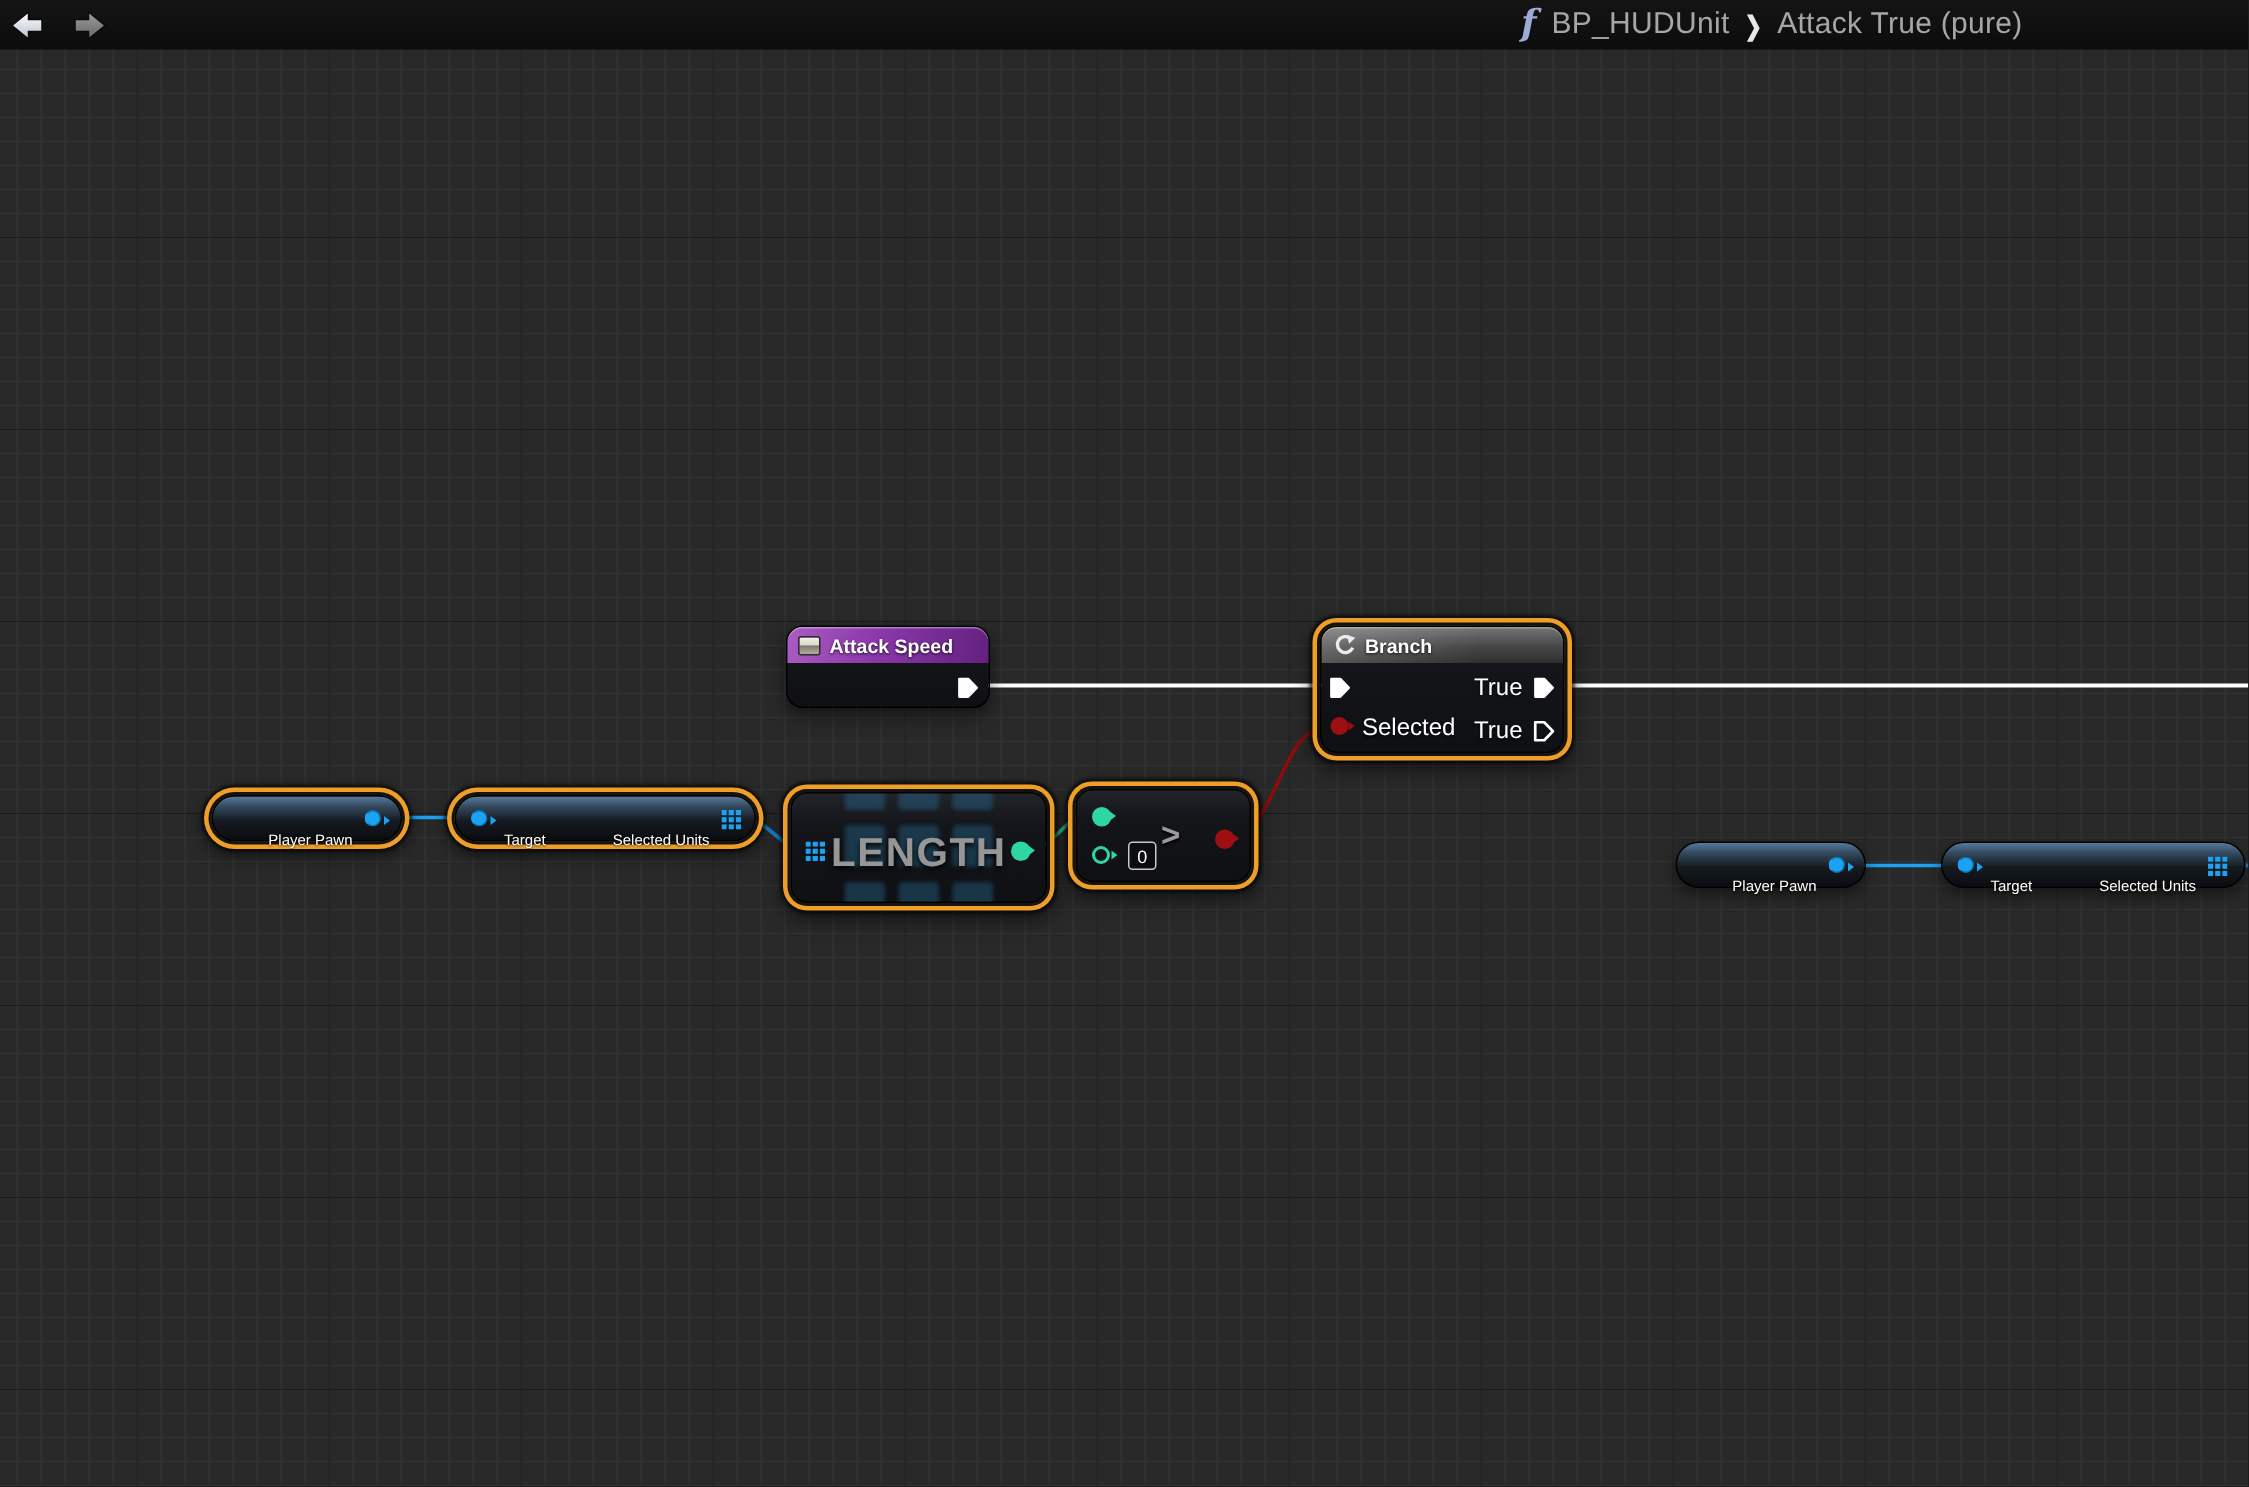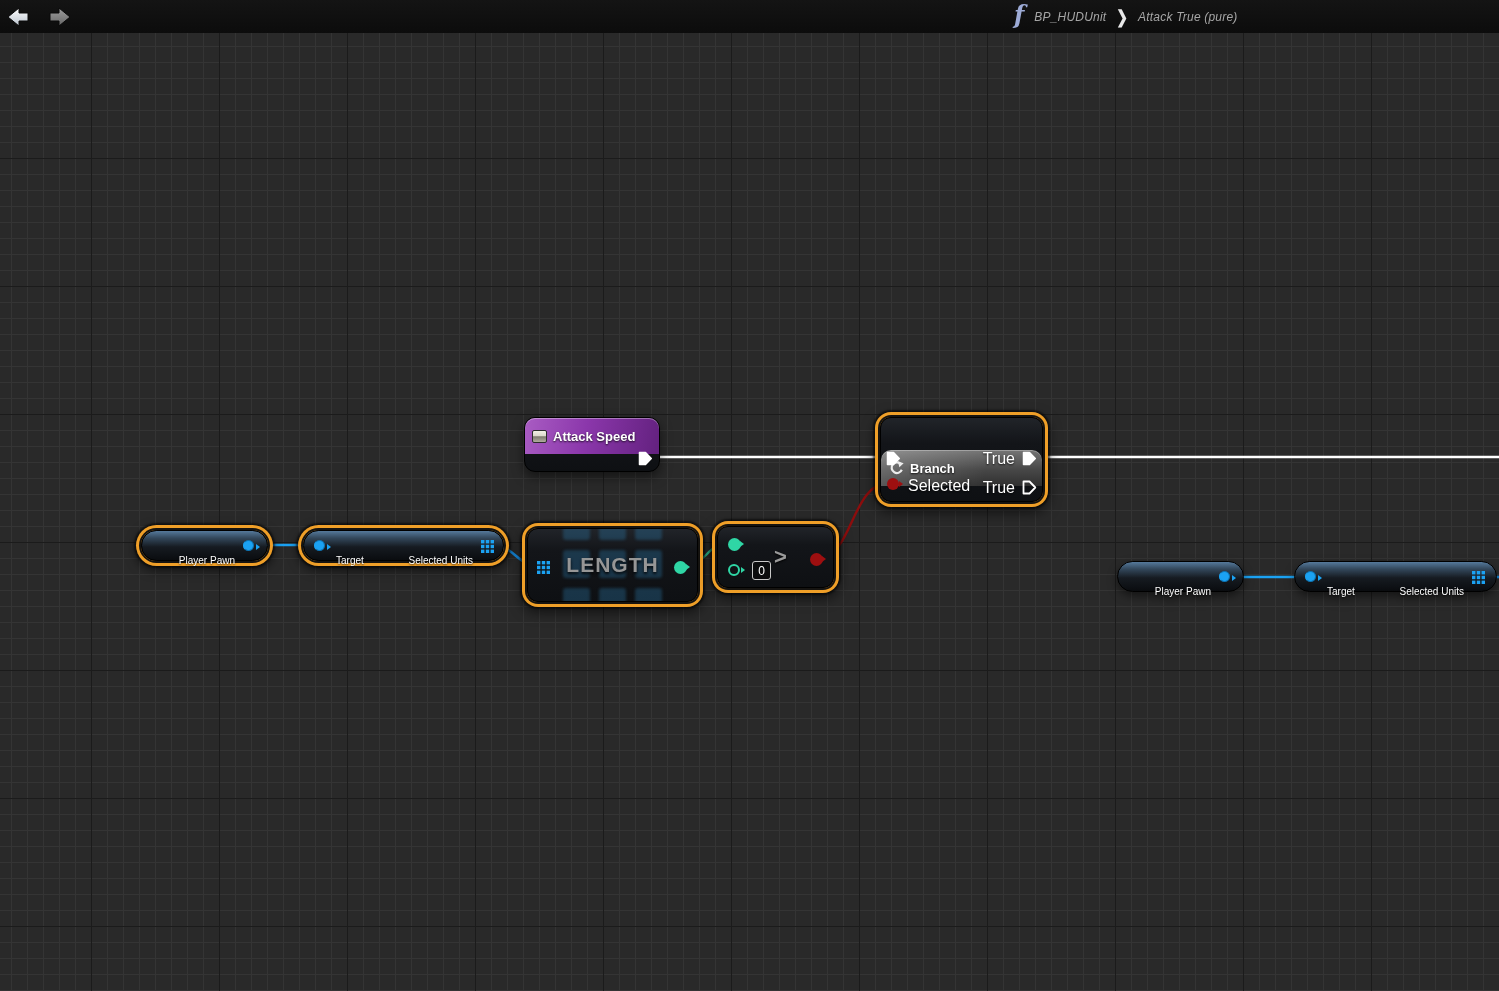--- a/index.html
+++ b/index.html
@@ -11,21 +11,21 @@
   
   #toolbar { position:absolute; left:0; top:0; width:1499px; height:33px;
              background:linear-gradient(180deg,#141414,#0c0c0c); z-index:30; }
   .nav-btn { position:absolute; top:5px; width:26px; height:24px; cursor:pointer; }
   #back-btn { left:6px; }
   #fwd-btn  { left:46px; }
   #breadcrumb { position:absolute; left:1014px; top:0; height:33px; display:flex;
                 align-items:center; gap:10px; }
   .fn-icon { font-family:"DejaVu Serif", serif; font-style:italic; font-weight:bold;
              font-size:24px; color:#9dabd6; line-height:1; transform:translateY(-2px); }
-  .crumb { font-size:12px; color:#a6a6a6; letter-spacing:.2px;font-style:italic; }
+  .crumb { font-size:20px; color:#a6a6a6; letter-spacing:.2px; }
   .crumb-sep { font-size:14px; color:#e8e8e8; font-weight:bold; transform:scaleY(1.25); }
 
   
   #canvas { position:absolute; left:0; top:0; width:1499px; height:991px;
             background-color:#292929;
             background-image:
               linear-gradient(#1b1b1b 1px, transparent 1px),
               linear-gradient(90deg,#1b1b1b 1px, transparent 1px),
               linear-gradient(#343434 1px, transparent 1px),
               linear-gradient(90deg,#343434 1px, transparent 1px);
@@ -35,27 +35,27 @@
   
   #wires { position:absolute; left:0; top:0; width:1499px; height:991px; z-index:5;
            pointer-events:none; }
 
   
   .node { position:absolute; z-index:10; border-radius:11px; border:1px solid #000;
           background:linear-gradient(180deg,#212429 0%,#131519 30%,#0e1013 100%);
           filter:drop-shadow(0 5px 6px rgba(0,0,0,.5)); }
   .selected { box-shadow:0 0 0 2px #151310, 0 0 0 5px #ef9f28, 0 0 2px 7px rgba(0,0,0,.55); }
 
-  .node-header { position:relative; height:36px; border-radius:10px 10px 0 0;
+  .node-header { position:relative; height:24px; border-radius:10px 10px 0 0;
                  display:flex; align-items:center; padding-left:7px; gap:6px; overflow:hidden; }
   .hdr-purple { background:linear-gradient(100deg,#a95cc3 0%,#8b37ab 45%,#63217f 100%);
                 box-shadow:inset 0 1px 0 rgba(255,255,255,.35); }
   .hdr-gray   { background:linear-gradient(100deg,rgba(255,255,255,.20),rgba(255,255,255,0) 65%),
                 linear-gradient(180deg,#757575 0%,#474747 55%,#303030 100%);
-                box-shadow:inset 0 1px 0 rgba(255,255,255,.30);margin-top:32px; }
+                box-shadow:inset 0 1px 0 rgba(255,255,255,.30); }
   .node-title { font-size:13px; font-weight:bold; color:#fff; text-shadow:0 1px 2px rgba(0,0,0,.8); }
 
   .fn-entry-icon { width:15px; height:13px; border-radius:2px;
                    background:linear-gradient(180deg,#f2efe6 0%,#e0dccf 45%,#8c887c 50%,#b4af a2 100%);
                    background:linear-gradient(180deg,#f2efe6 0%,#ddd9cc 44%,#7e7a6f 50%,#b3ae a1 100%);
                    background:linear-gradient(180deg,#f2efe6 0%,#ddd9cc 44%,#7e7a6f 52%,#b2ad9f 100%);
                    border:1px solid #2c2c2c; }
 
   
   .pill { position:absolute; z-index:10; height:31px; border-radius:16px; border:1px solid #000;
@@ -77,21 +77,21 @@
 
   .exec-pin { position:absolute; width:15px; height:15px; }
   .grid-pin { position:absolute; width:13px; height:13px; }
 
   
   .row-label { position:absolute; font-size:16px; color:#fff; text-shadow:0 1px 2px rgba(0,0,0,.8);
                white-space:nowrap; }
 
   
   #length-node .big-label { position:absolute; left:0; right:0; top:24px; text-align:center;
-      font-size:21px; font-weight:bold; letter-spacing:1px; color:#969696;
+      font-size:27px; font-weight:bold; letter-spacing:1px; color:#969696;
       text-shadow:0 2px 3px rgba(0,0,0,.9); }
   .watermark { position:absolute; left:50%; top:50%; transform:translate(-50%,-50%);
                opacity:.33; filter:blur(1.5px); }
 
   
   .operator-glyph { position:absolute; font-size:22px; font-weight:bold; color:#9a9a9a;
                     text-shadow:0 1px 2px #000; }
   .value-box { position:absolute; width:19px; height:19px; border:1px solid #c9c9c9;
                border-radius:3px; background:rgba(10,10,10,.6); color:#fff; font-size:12px;
                display:flex; align-items:center; justify-content:center; }

